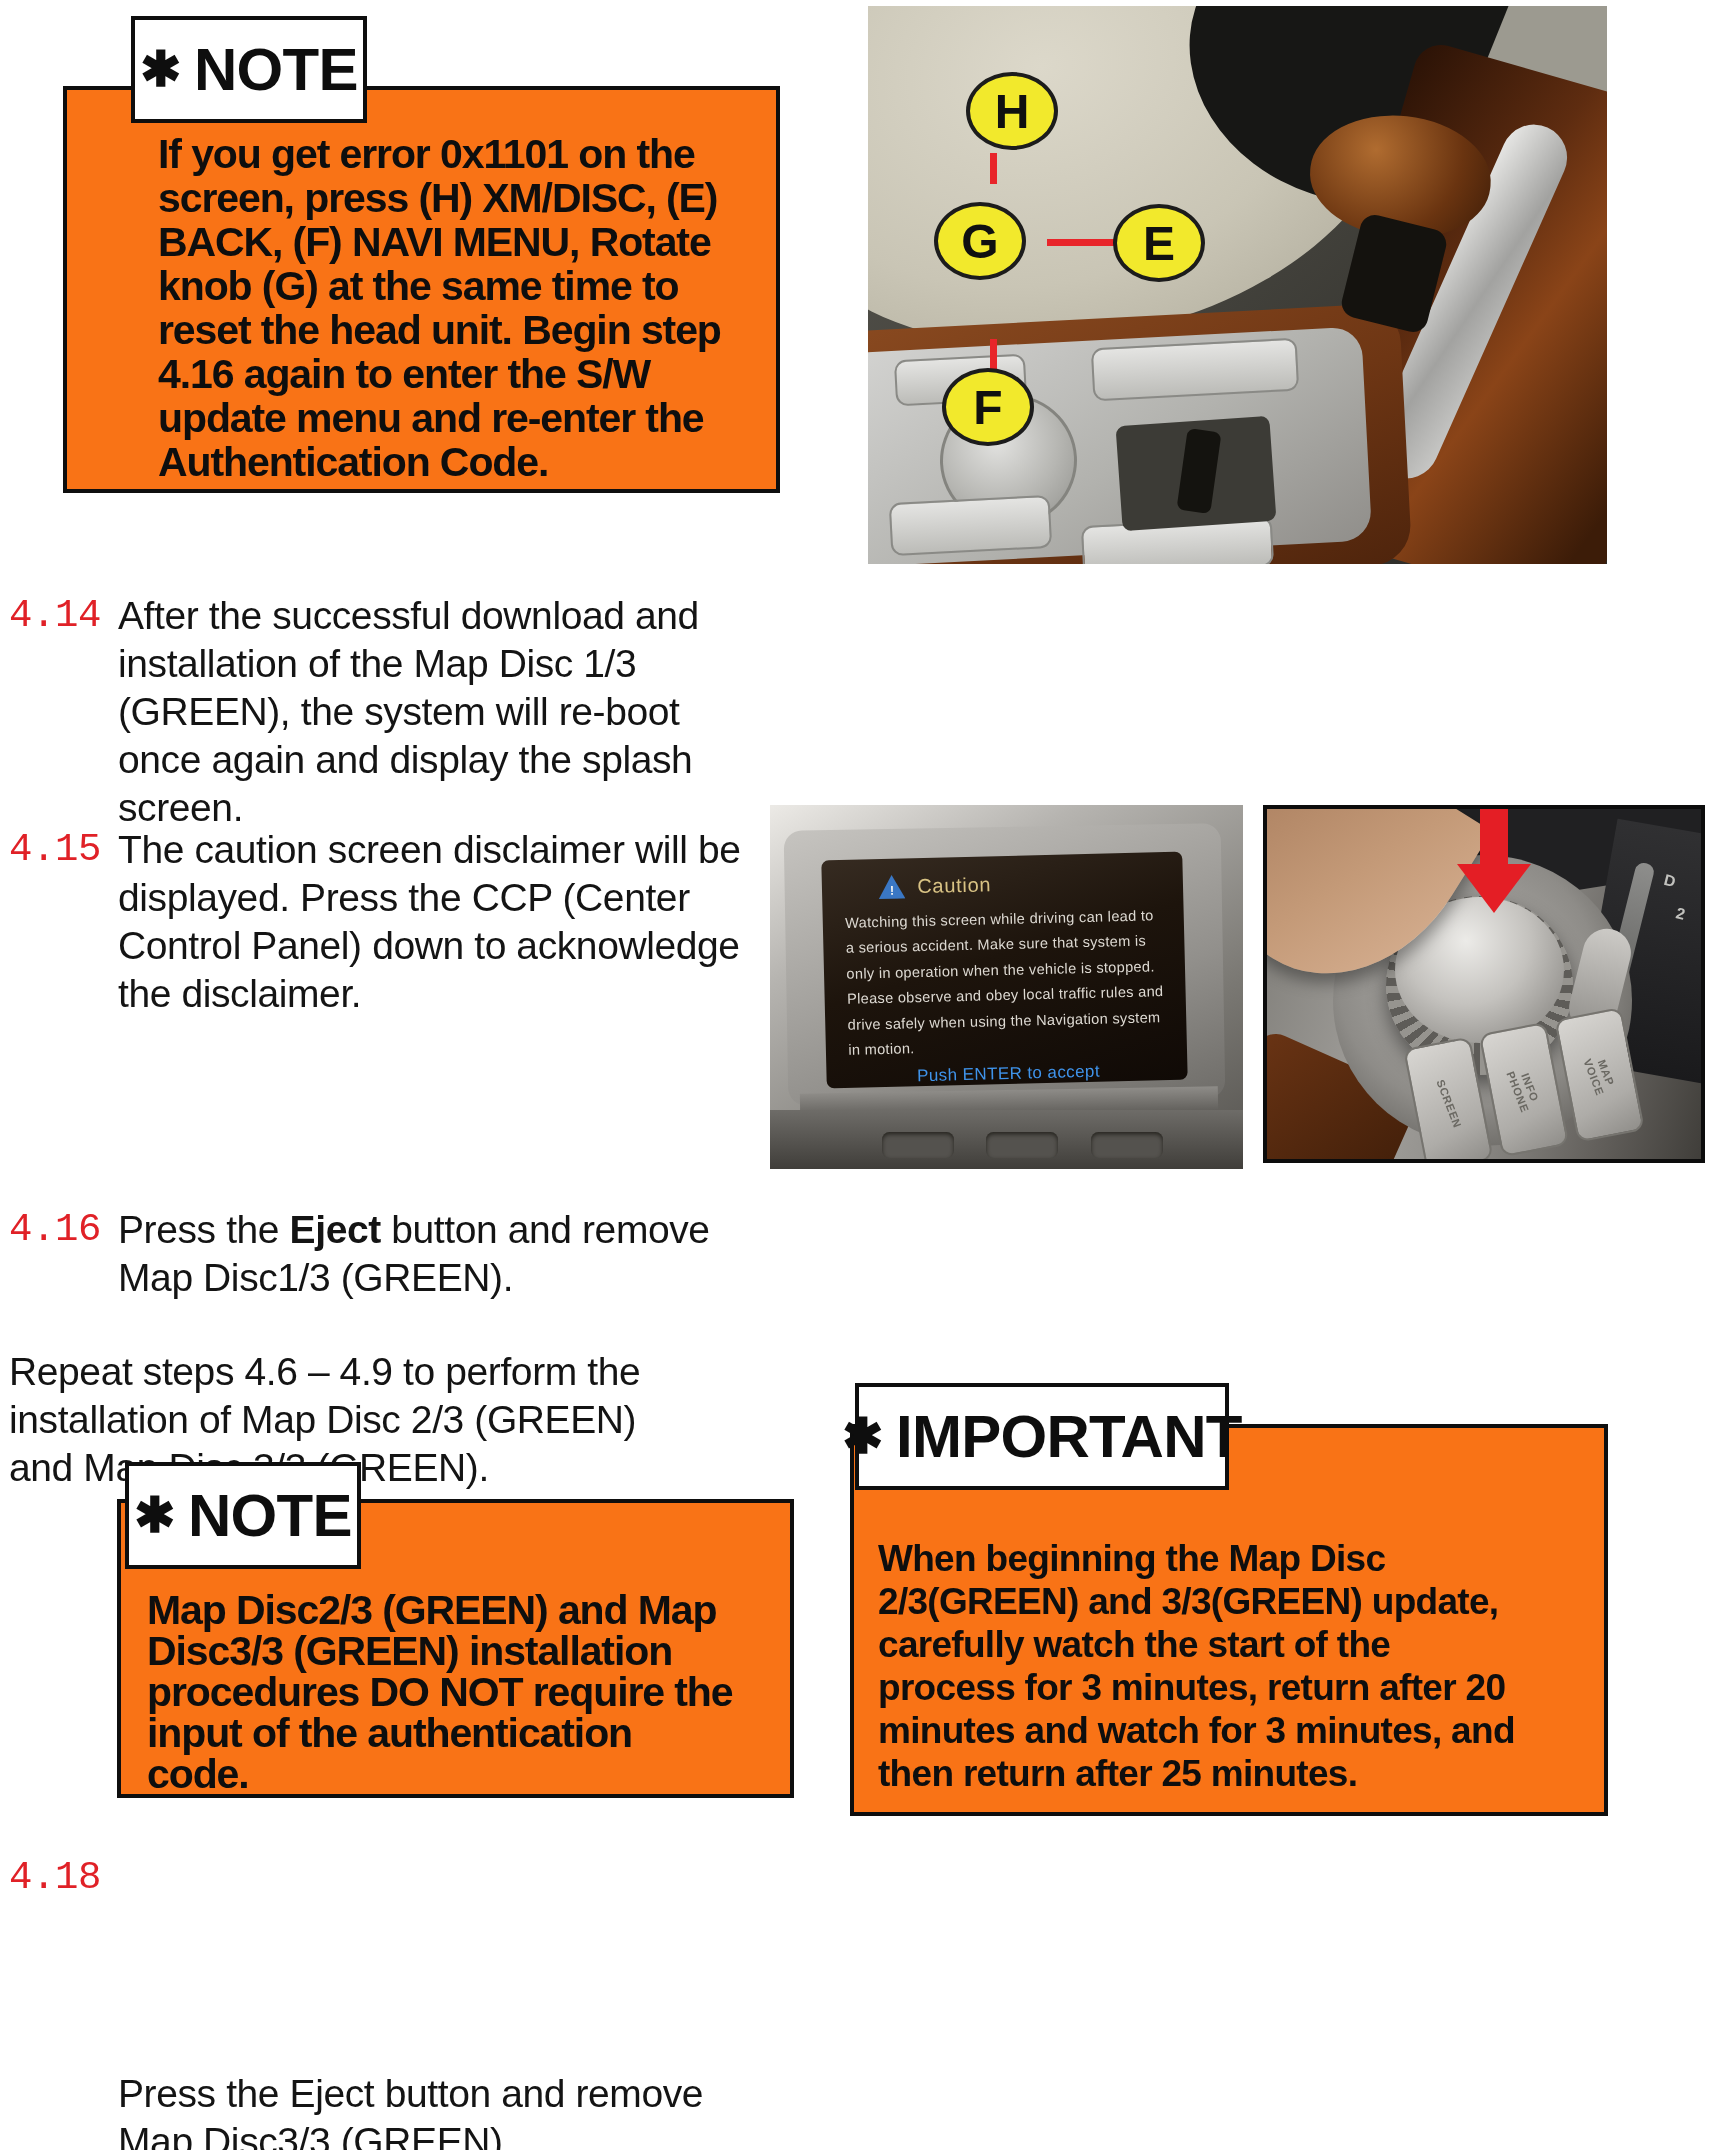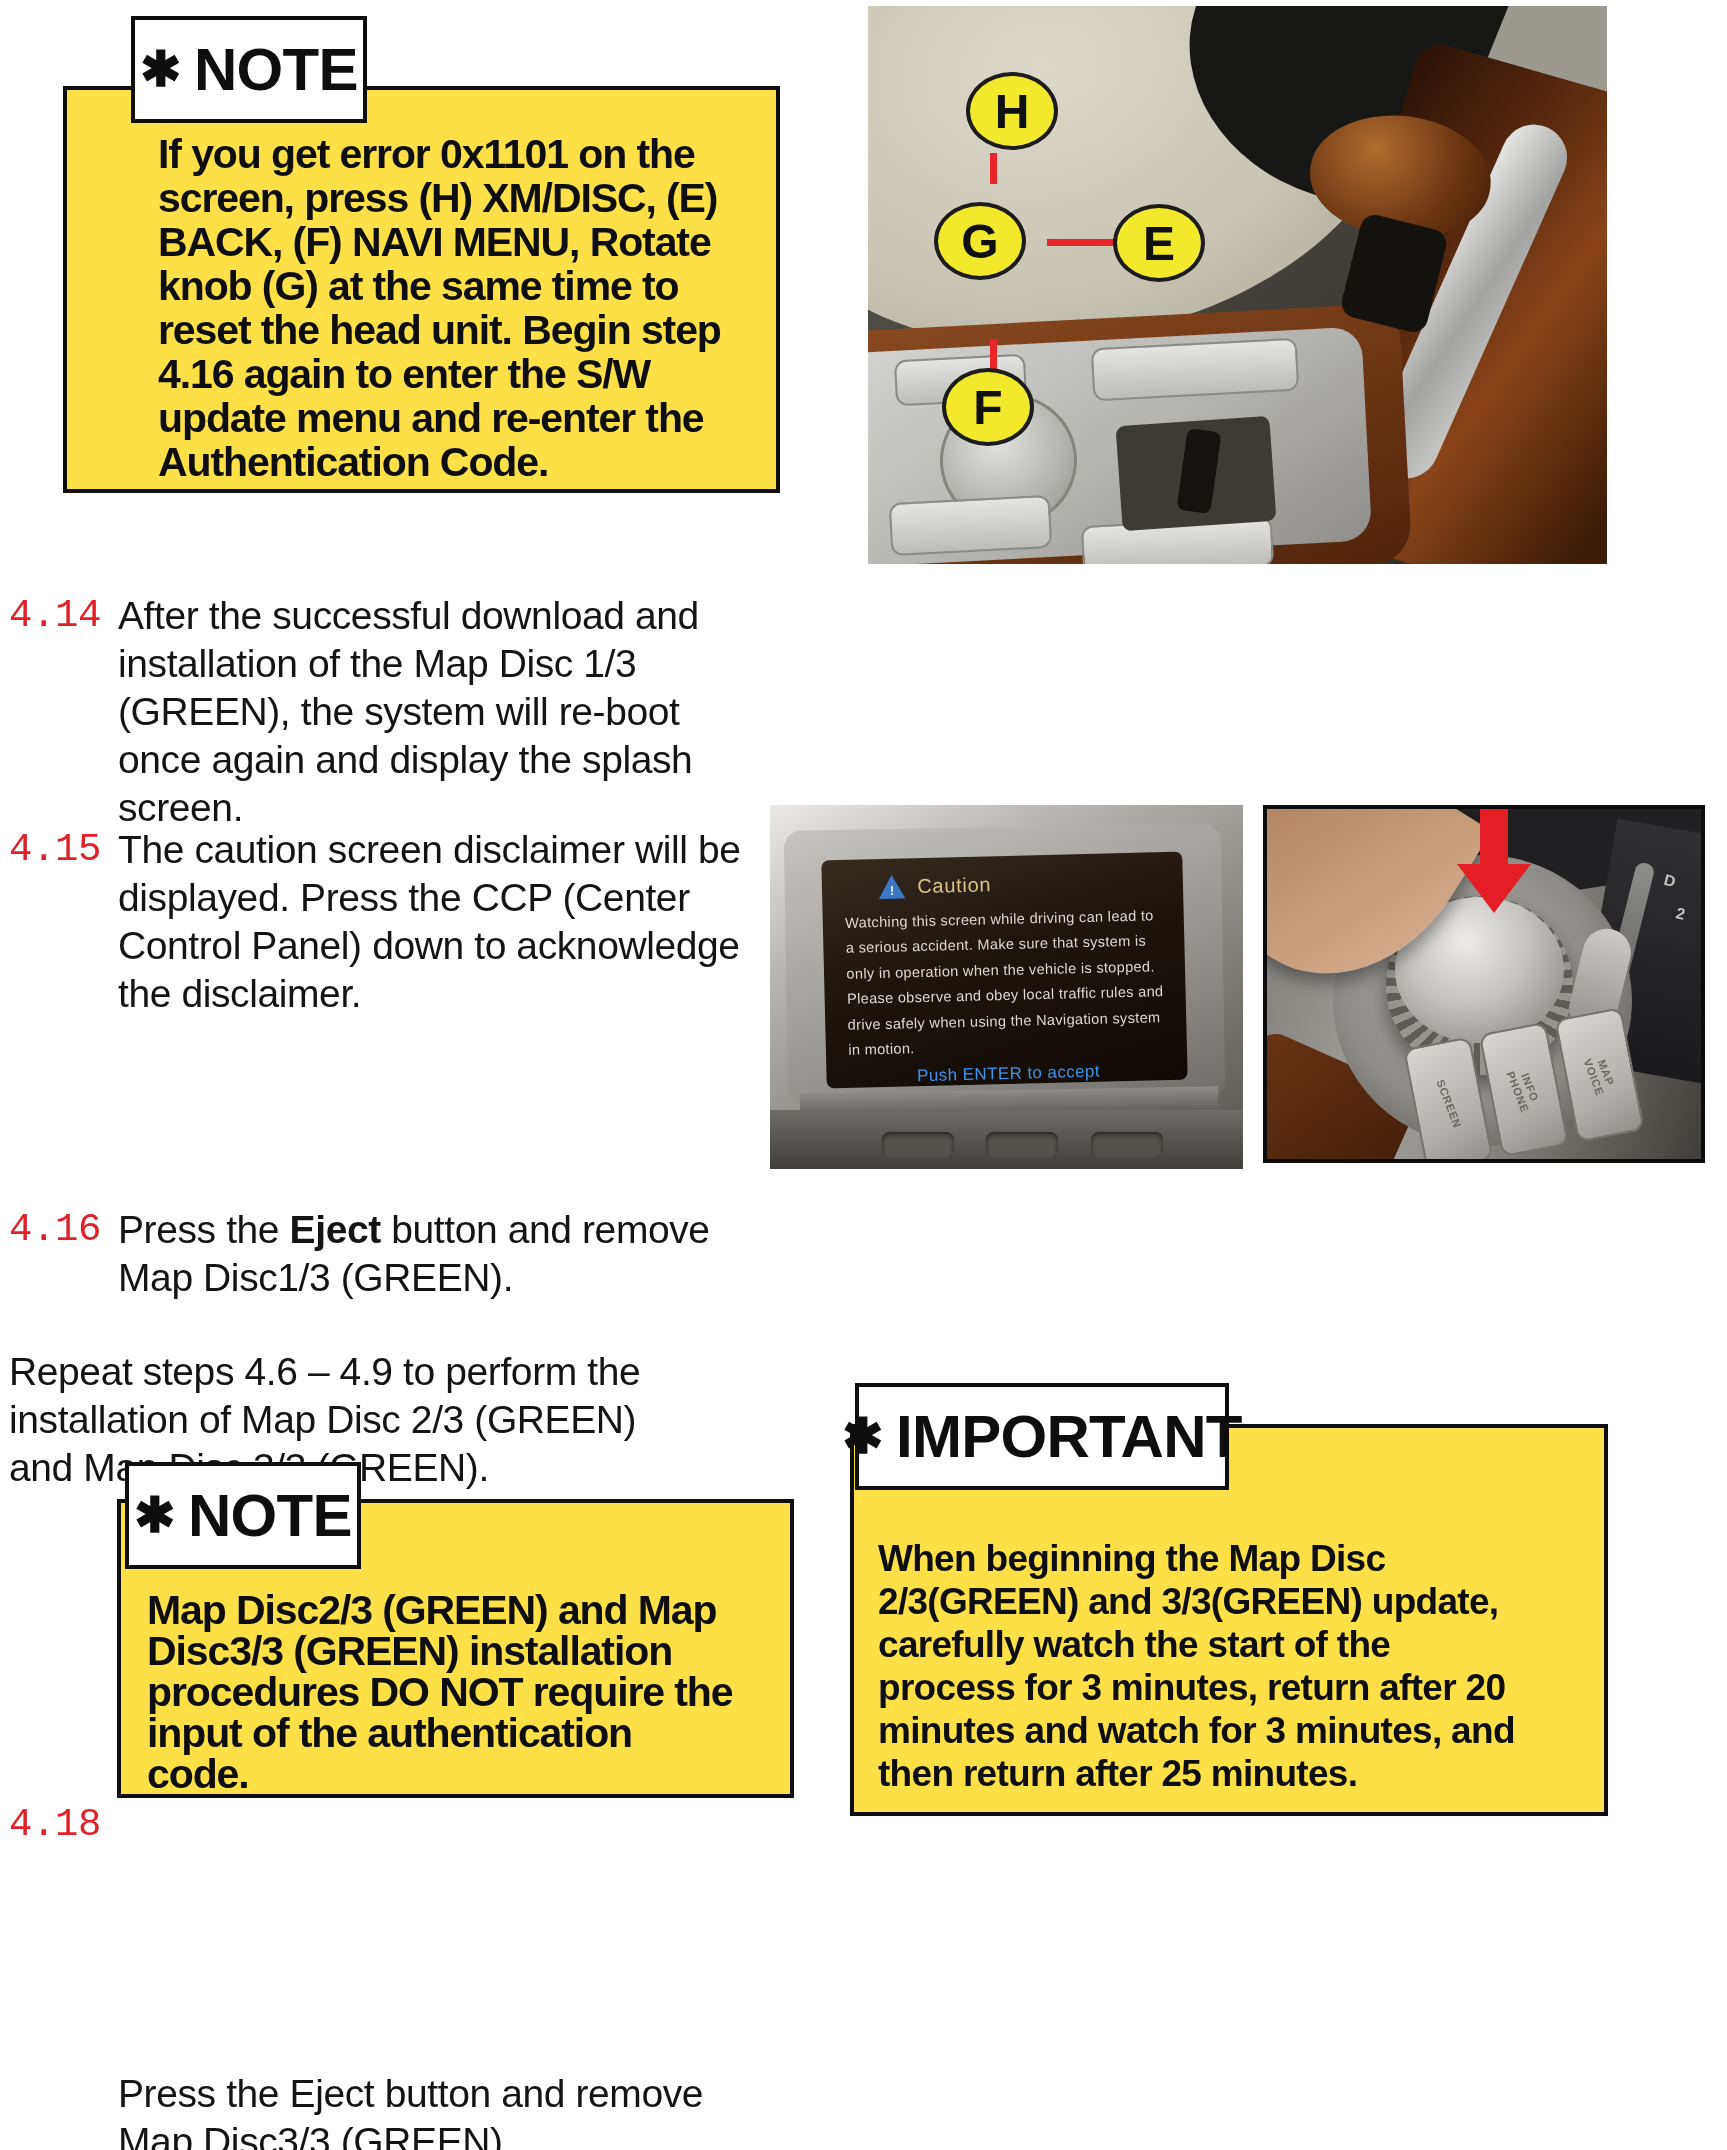--- a/index.html
+++ b/index.html
@@ -18,27 +18,27 @@
     font-family:Liberation Mono, monospace;
   }
   .step-text{
     font-size:39px;line-height:48px;white-space:pre-line;letter-spacing:-0.4px;
     color:#141414;
   }
   #step-414{top:592px;}
   #step-415{top:826px;}
   #step-416{top:1206px;}
   #step-417{top:1348px;}
-  #step-418{top:1801px;}
+  #step-418{top:1854px;}
   #closing-para{
     position:absolute;left:118px;top:2070px;font-size:39px;line-height:48px;
     white-space:pre-line;letter-spacing:-0.4px;color:#141414;
   }
   
-  .callout{position:absolute;border:4.5px solid #0e0e0e;background:#fde047;}
+  .callout{position:absolute;border:4.5px solid #0e0e0e;background:#f97316;}
   .callout-tab{
     position:absolute;border:4.5px solid #0e0e0e;background:#ffffff;z-index:4;
     display:flex;align-items:center;justify-content:center;
     font-weight:bold;font-size:60px;letter-spacing:-0.7px;color:#0e0e0e;
   }
   .callout-tab .star{font-size:49px;margin-right:13.4px;line-height:1;}
   .callout-body{
     position:absolute;font-weight:bold;white-space:pre-line;color:#0e0e0e;
   }
   #note1-box{left:63px;top:86px;width:709px;height:399px;}

